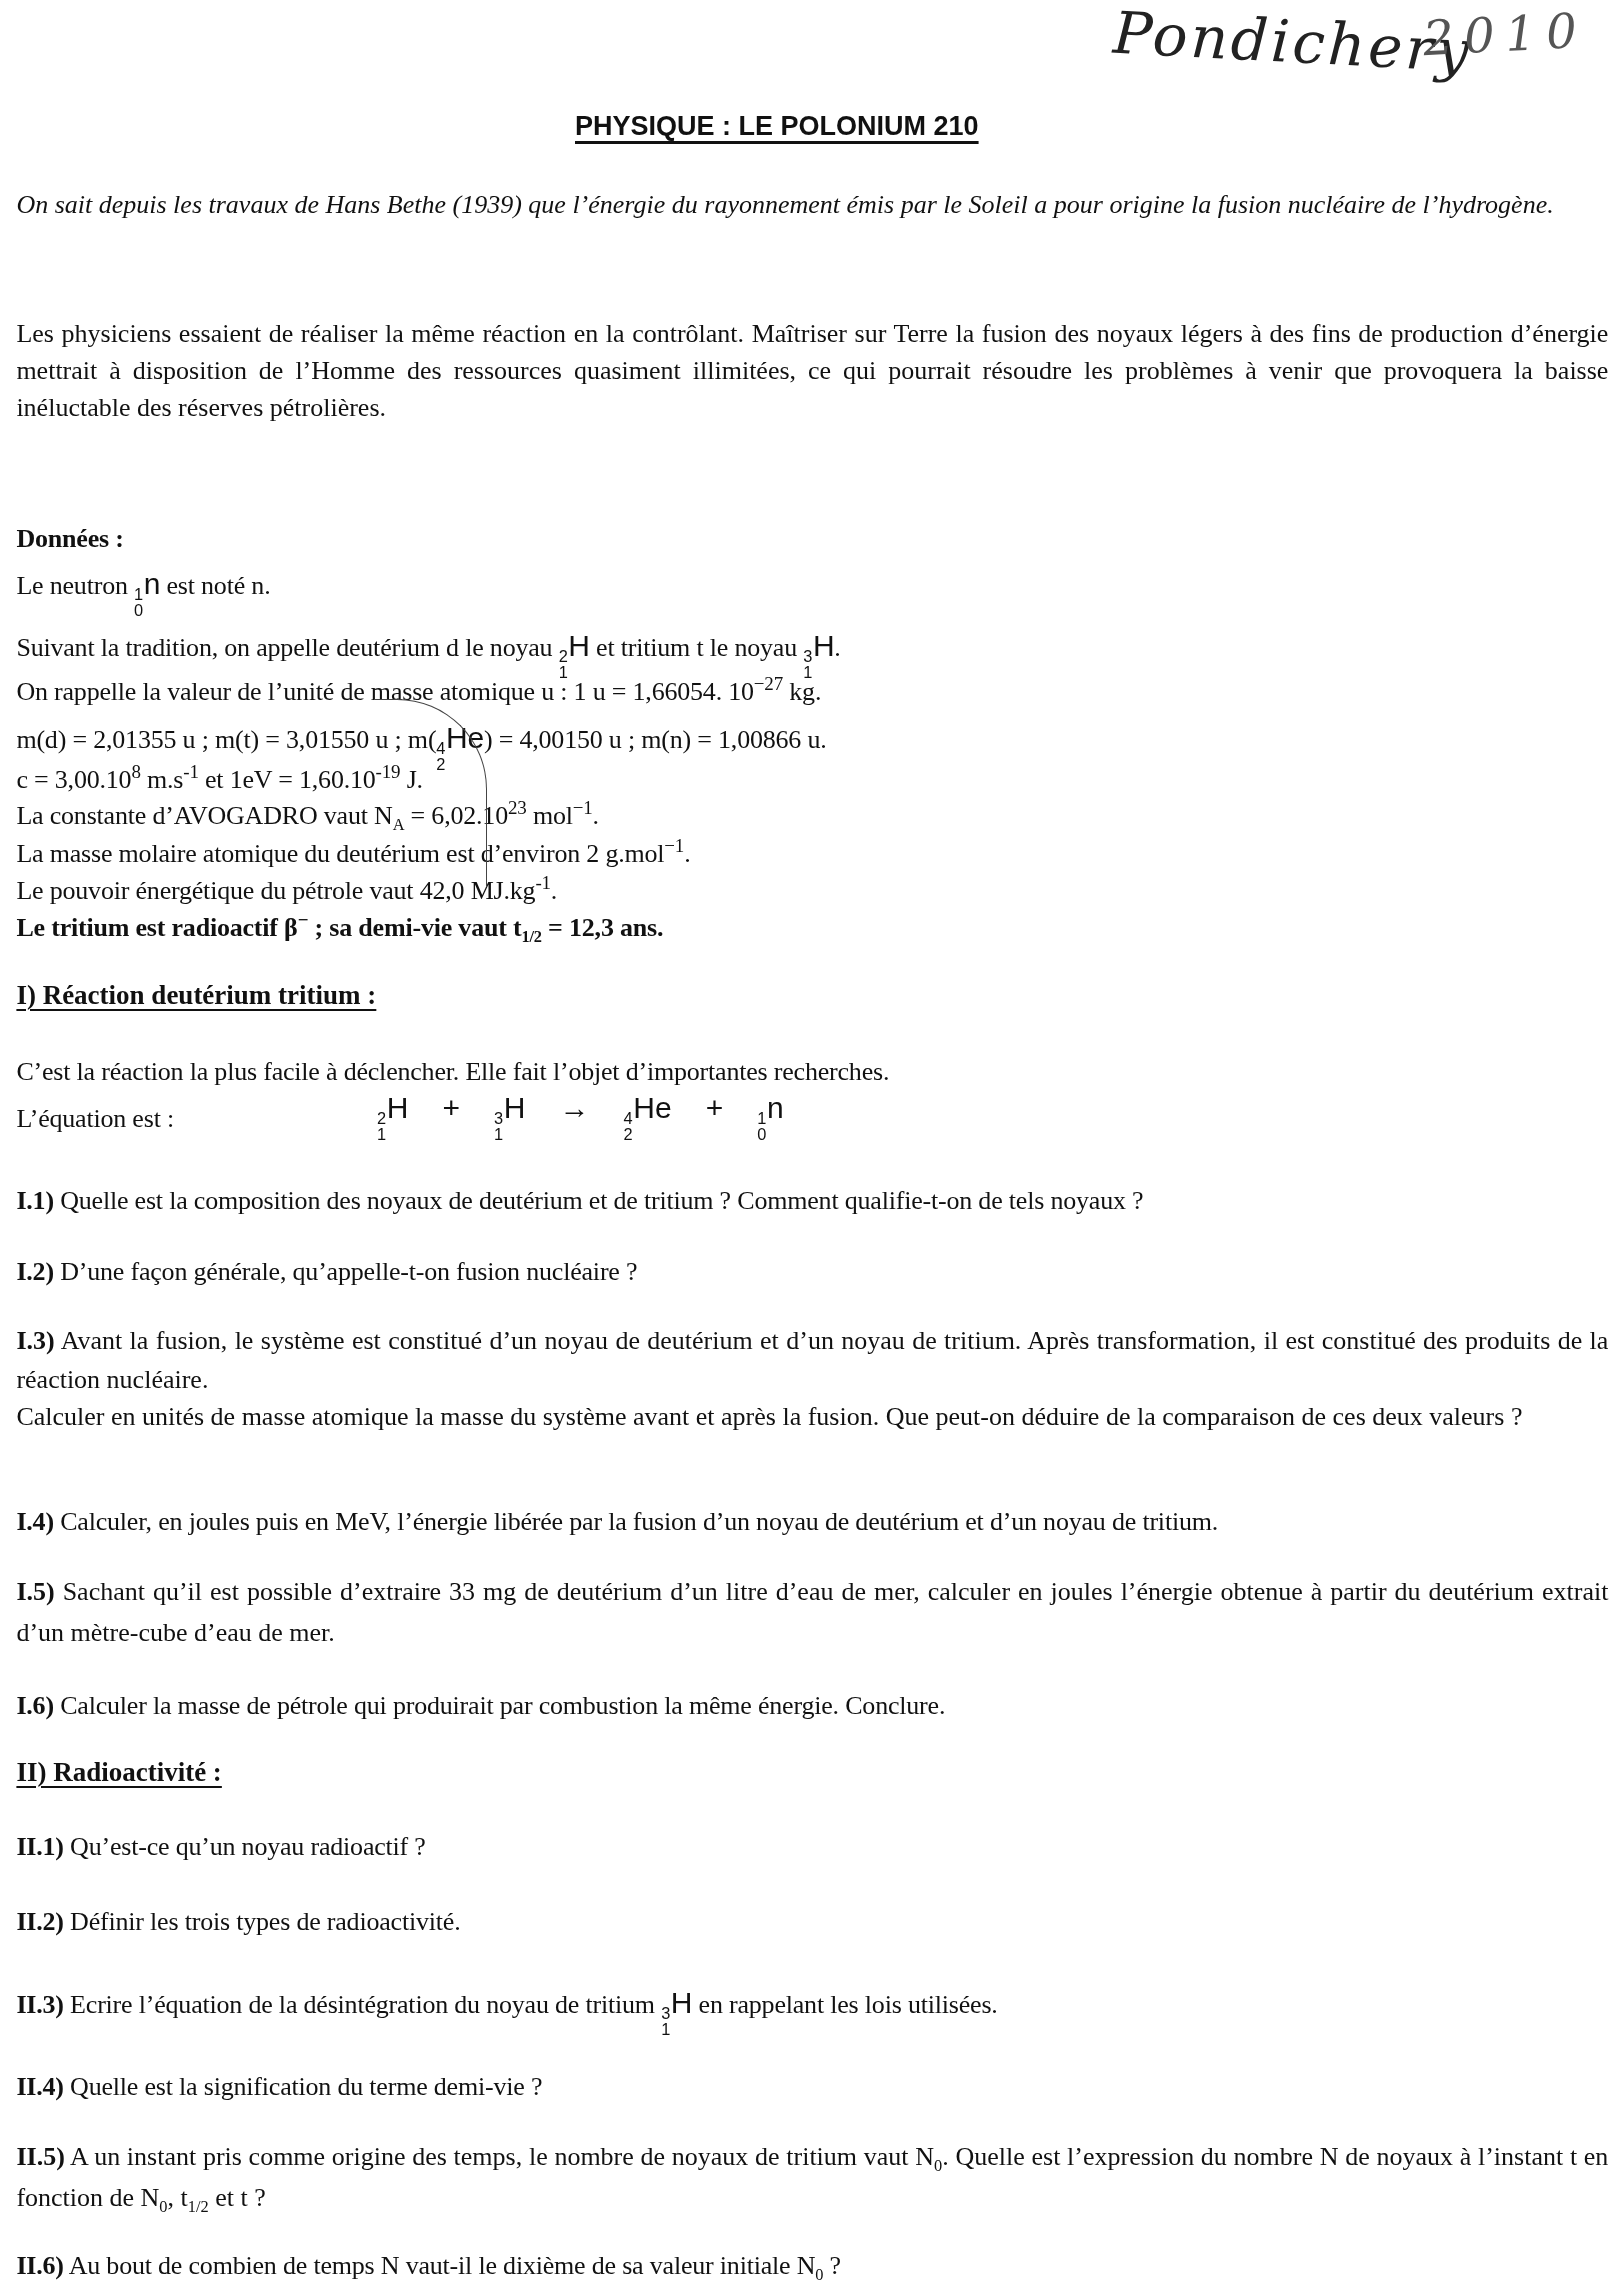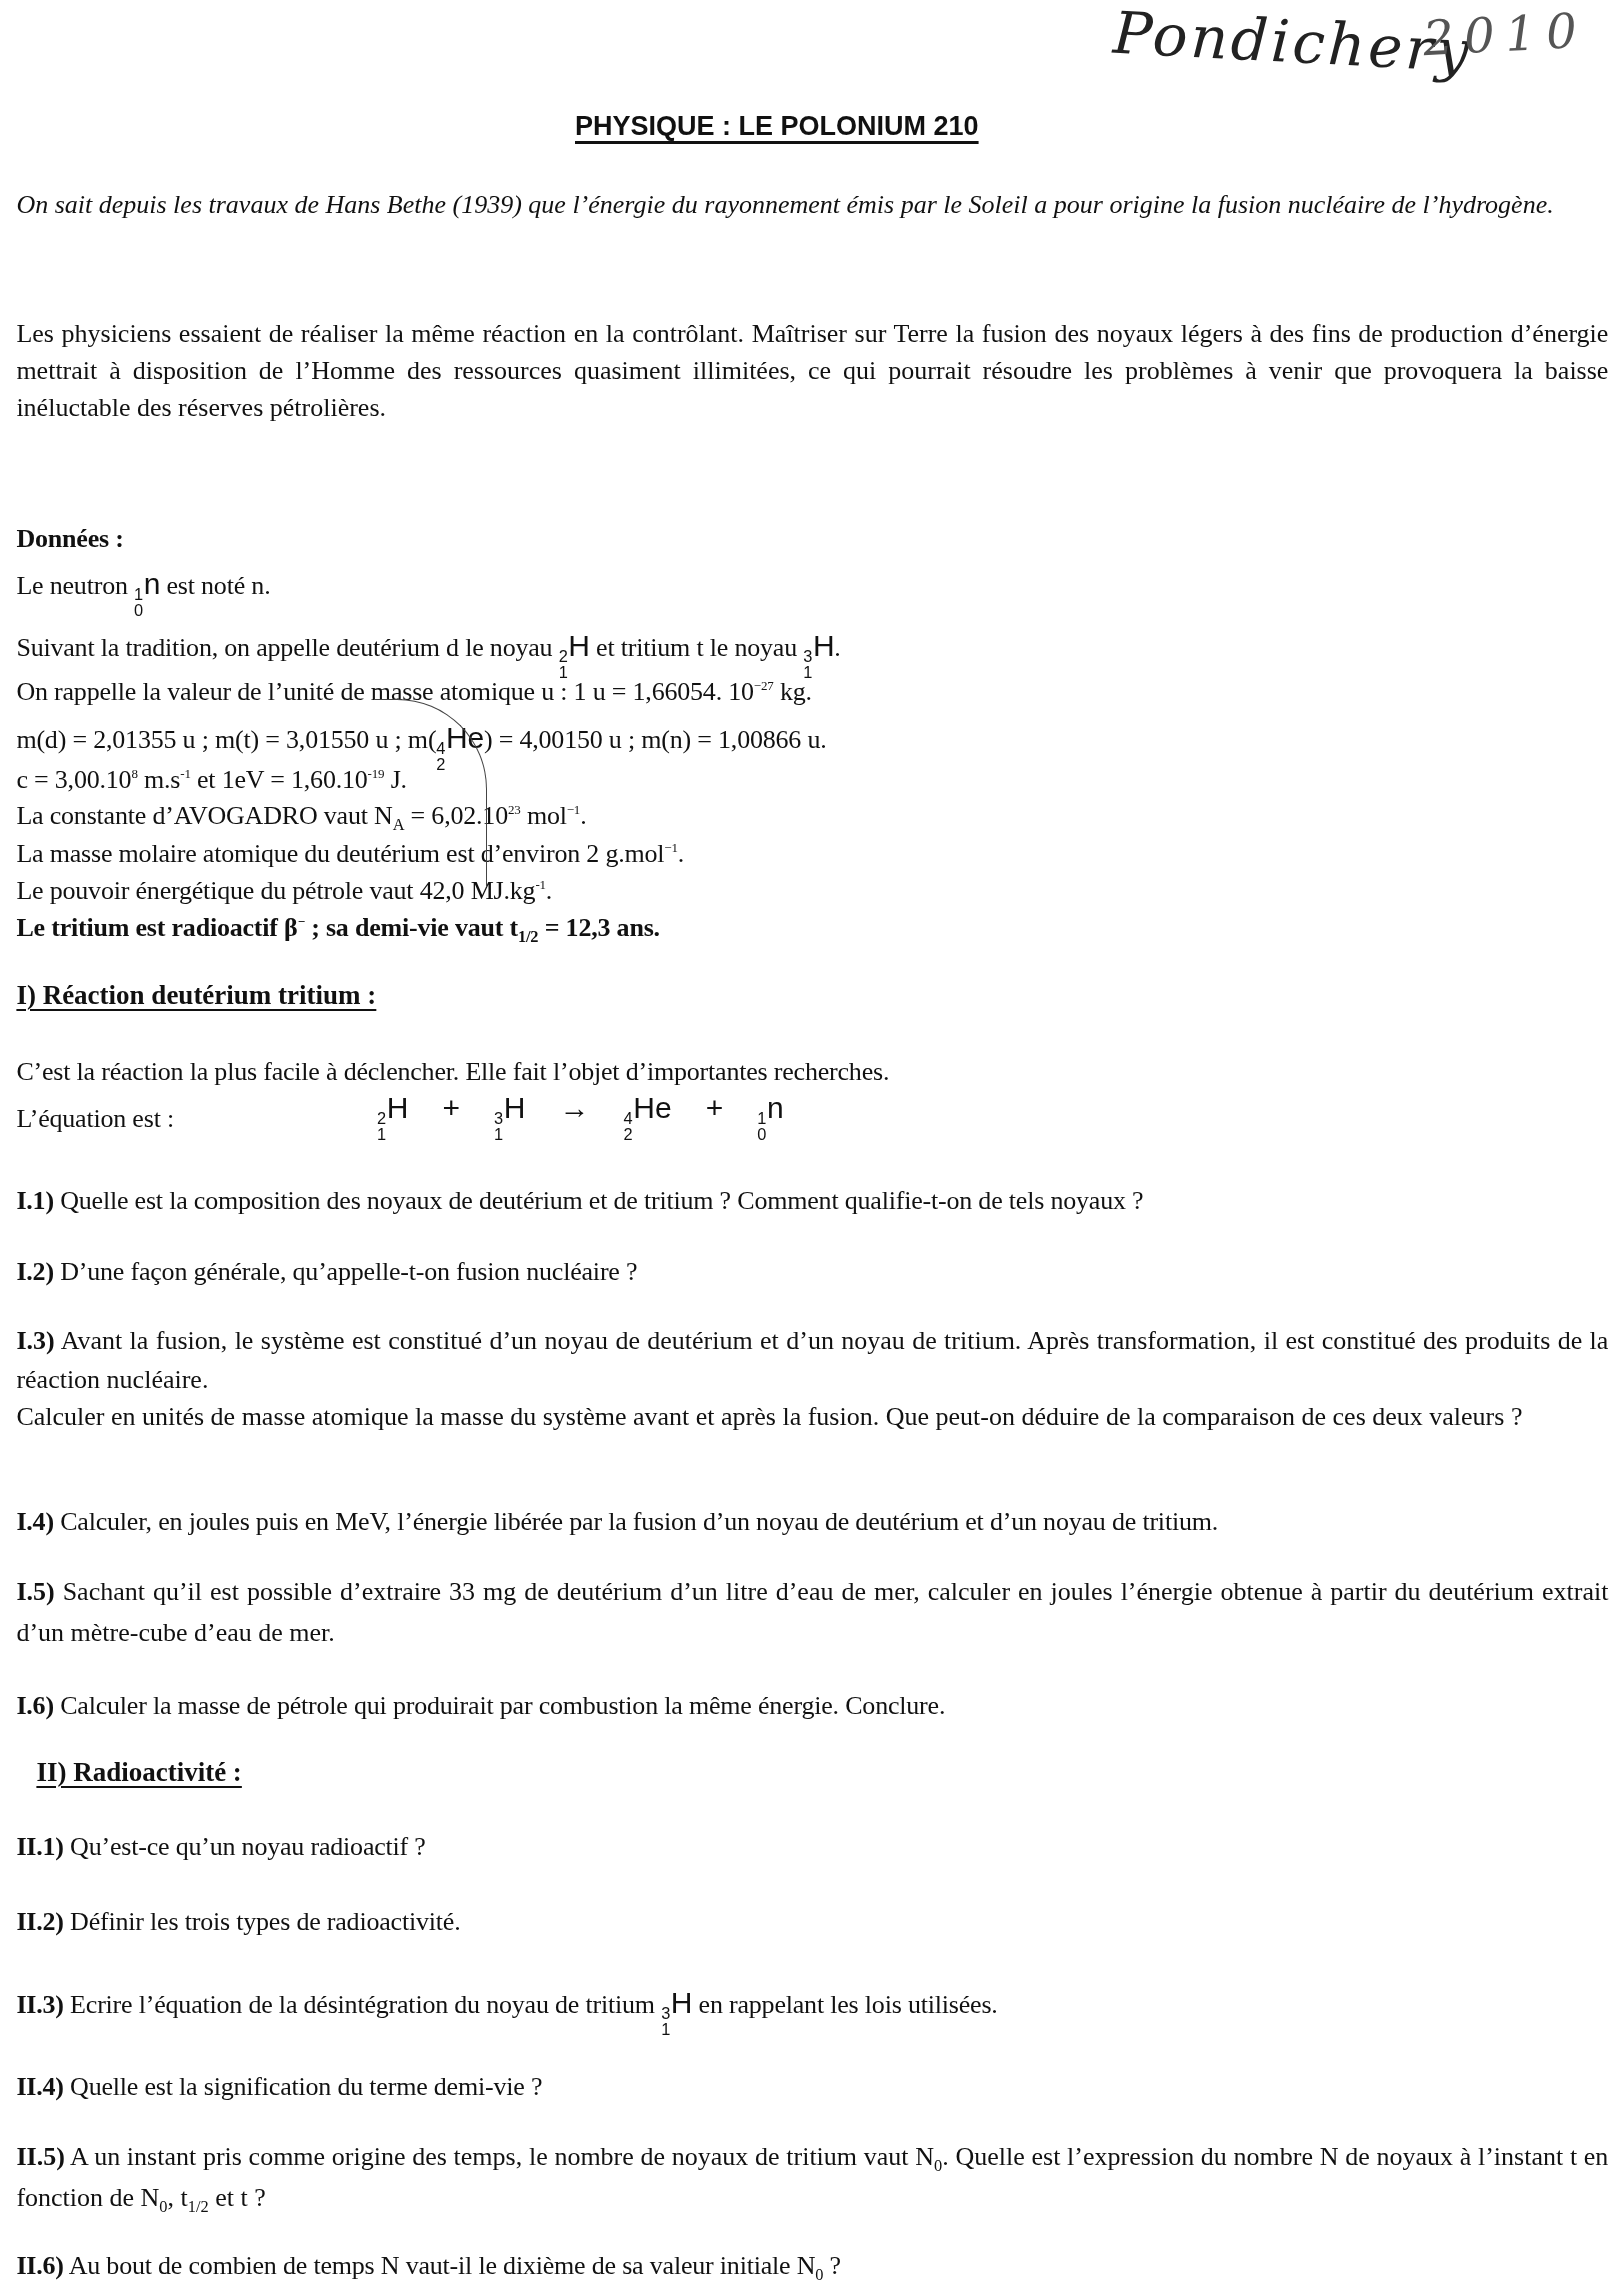--- a/index.html
+++ b/index.html
@@ -10,21 +10,21 @@
   .para { position:absolute; left:16.4px; width:1592px; font-family:"Liberation Serif","DejaVu Serif",serif; font-size:26px; line-height:37px; text-align:justify; }
   .para.italic { font-style:italic; }
   .handwriting { font-family:"DejaVu Serif",serif; font-style:italic; font-size:58px; color:#222; transform:rotate(3deg); letter-spacing:3px; }
   .handwriting.year { color:#555; font-size:48px; transform:rotate(-3deg); letter-spacing:10.5px; }
   .title { font-family:"Liberation Sans","DejaVu Sans",sans-serif; font-weight:bold; font-size:27px; text-decoration:underline; text-decoration-thickness:3px; text-underline-offset:6px; }
   .heading { font-family:"Liberation Serif","DejaVu Serif",serif; font-weight:bold; font-size:27px; text-decoration:underline; text-decoration-thickness:2.2px; text-underline-offset:4.5px; }
   .bold { font-weight:bold; }
   .q-label { font-weight:bold; }
   .nuc { display:inline-block; position:relative; font-family:"Liberation Sans","DejaVu Sans",sans-serif; font-size:30px; vertical-align:baseline; }
   .nuc .ud { display:inline-flex; flex-direction:column; vertical-align:-6px; font-size:16.4px; line-height:16.4px; text-align:right; margin-right:0.7px; }
-  .sup { font-size:13px; vertical-align:super; line-height:0; }
+  .sup { font-size:19px; vertical-align:super; line-height:0; }
   .sub { font-size:16.4px; vertical-align:sub; line-height:0; }
   .eqsym { font-family:"Liberation Sans","DejaVu Sans",sans-serif; font-size:30px; }
   .pen-stroke { position:absolute; border-left:1.1px solid #444; border-radius:50%; }
 </style>
 </head>
 <body>
 
 <div class="page">
 
   <div class="abs handwriting" style="left:1113px; top:7.5px;">Pondichery</div>
@@ -140,21 +140,21 @@
   </div>
 
   <div class="para" style="top:1571px; line-height:41px;">
     <span class="q-label">I.5)</span> <span>Sachant qu’il est possible d’extraire 33 mg de deutérium d’un litre d’eau de mer, calculer en joules l’énergie obtenue à partir du deutérium extrait d’un mètre-cube d’eau de mer.</span>
   </div>
 
   <div class="abs serif" style="left:16.4px; top:1684px;">
     <span class="q-label">I.6)</span> <span>Calculer la masse de pétrole qui produirait par combustion la même énergie.  Conclure.</span>
   </div>
 
-  <div class="abs heading" style="left:16.4px; top:1757px;margin-left:20px;">II)  Radioactivité :</div>
+  <div class="abs heading" style="left:16.4px; top:1757px;">II)  Radioactivité :</div>
 
   <div class="abs serif" style="left:16.4px; top:1825px;">
     <span class="q-label">II.1)</span> <span>Qu’est-ce qu’un noyau radioactif ?</span>
   </div>
   <div class="abs serif" style="left:16.4px; top:1900px;">
     <span class="q-label">II.2)</span> <span>Définir les trois types de radioactivité.</span>
   </div>
   <div class="abs serif" style="left:16.4px; top:1979px;">
     <span class="q-label">II.3)</span> <span>Ecrire l’équation de la désintégration du noyau de tritium</span>
     <span class="nuc"><span class="ud">

